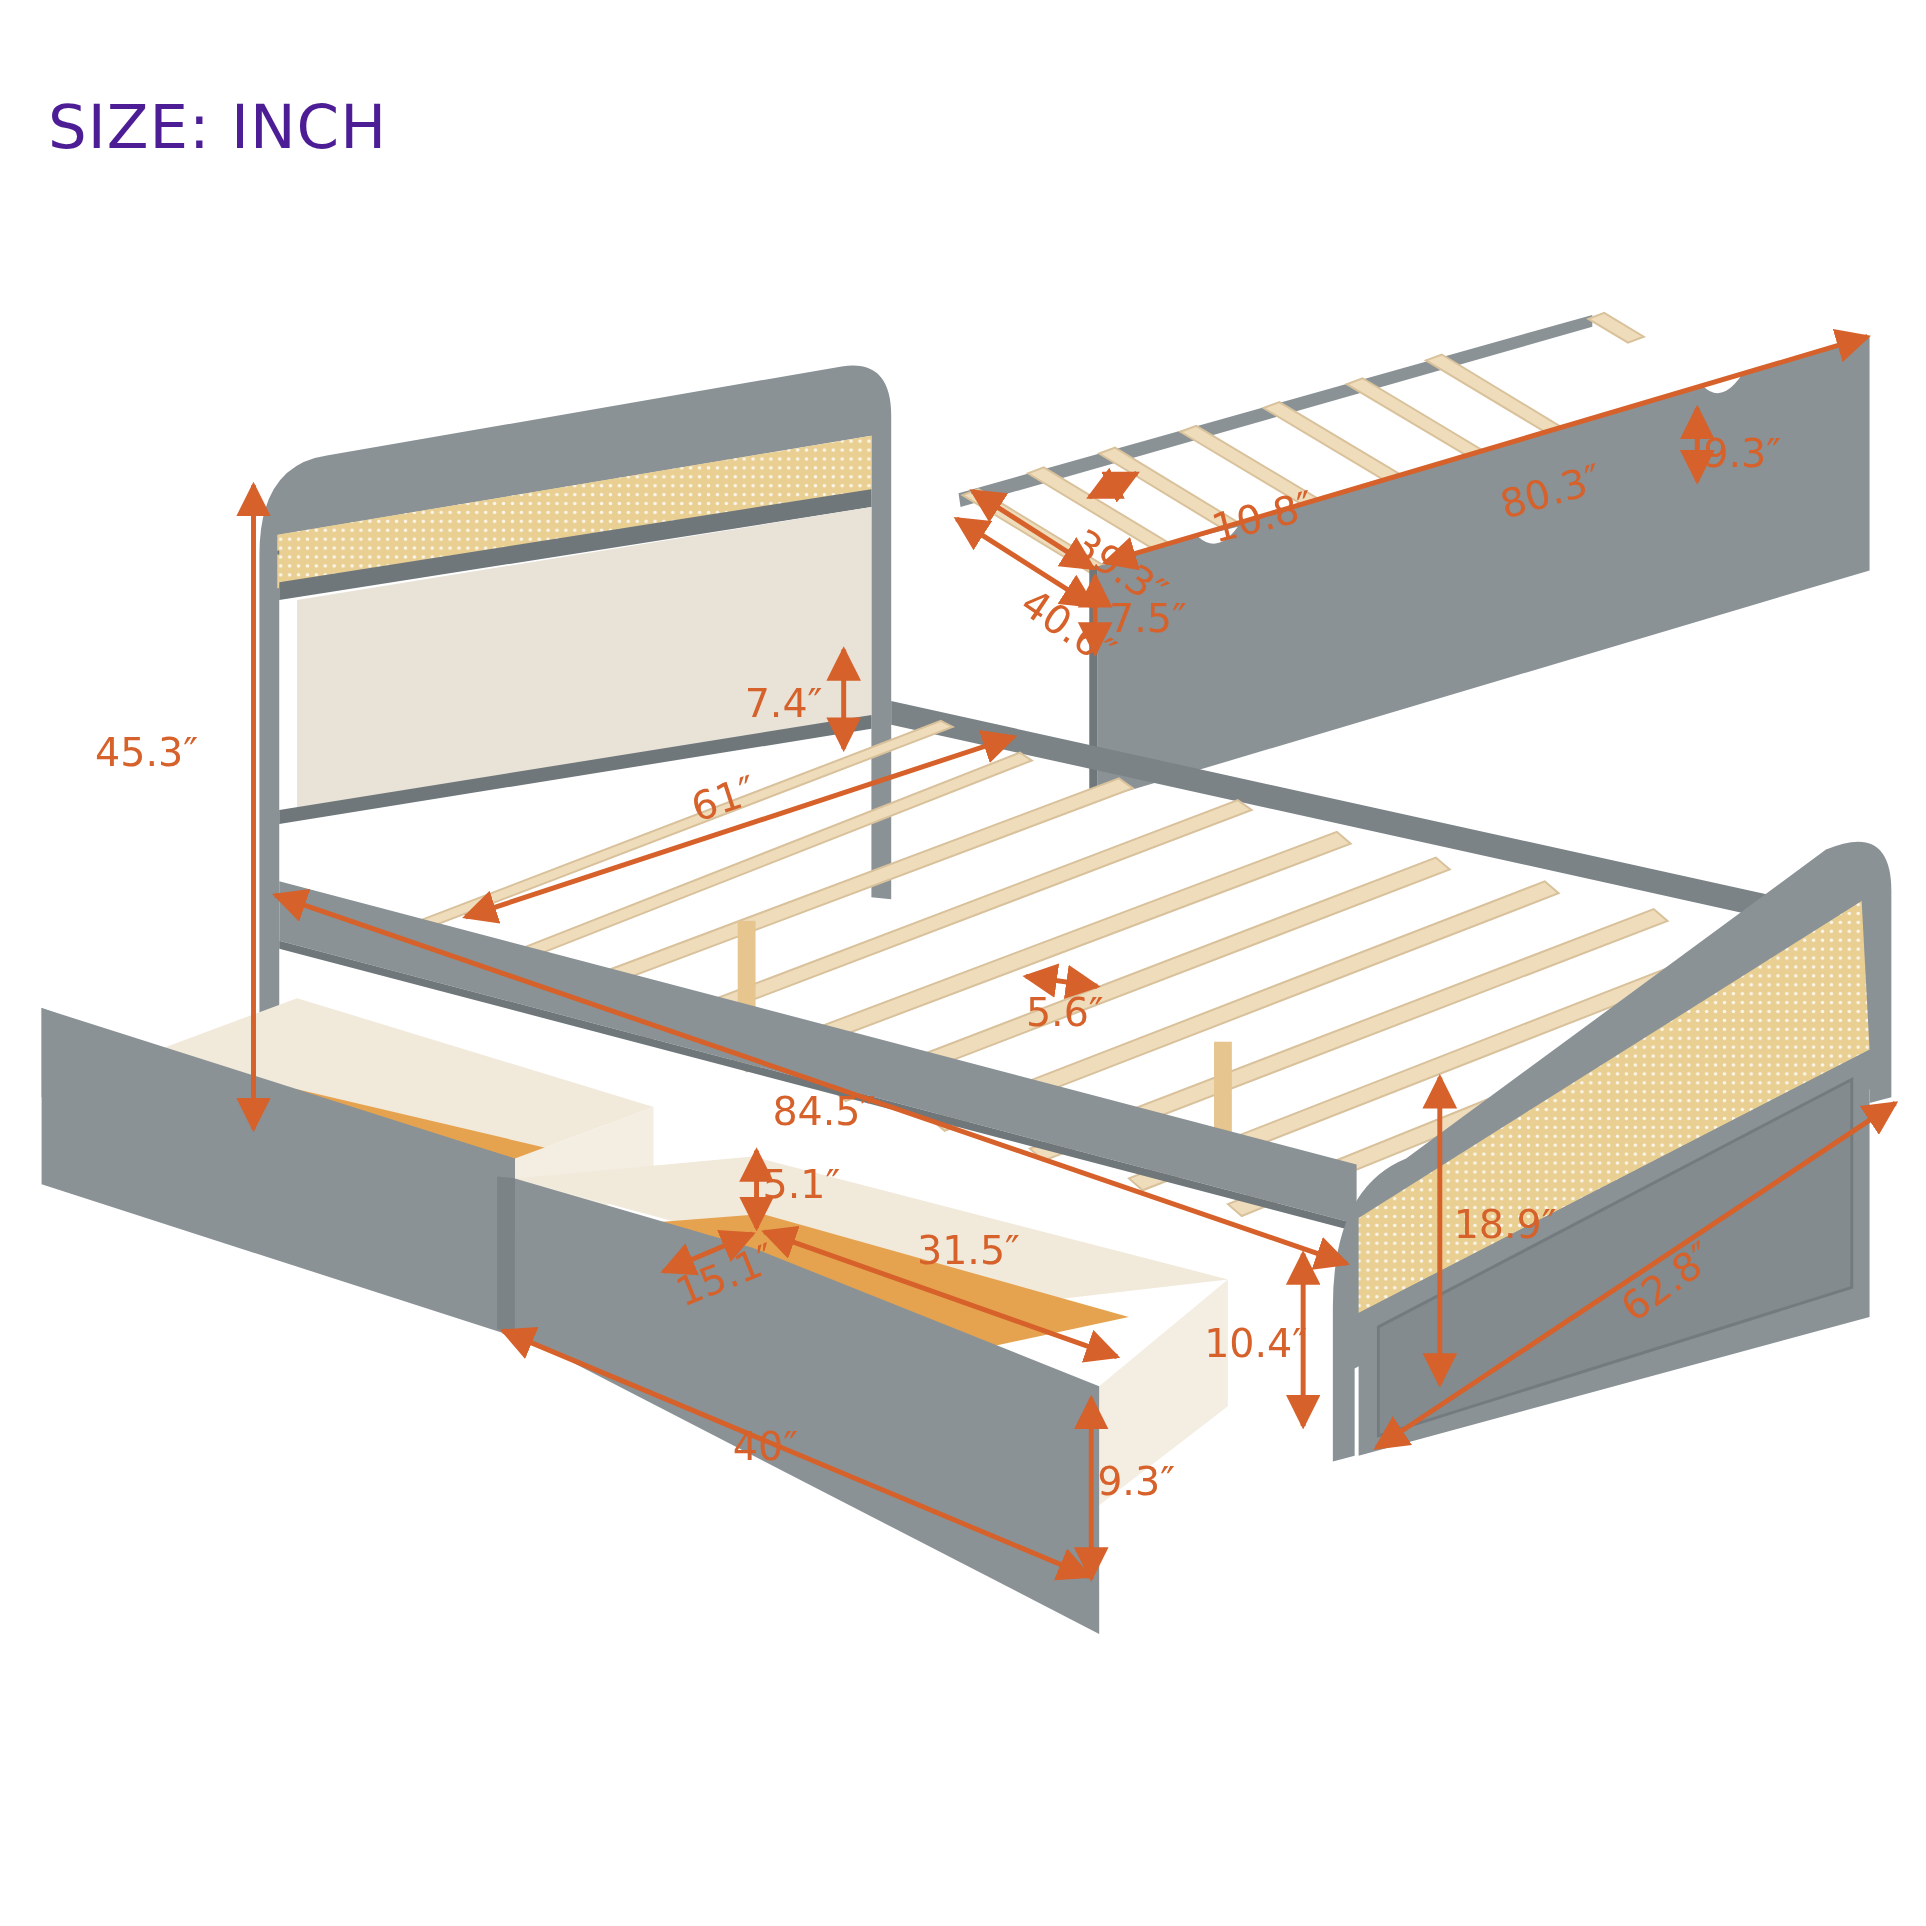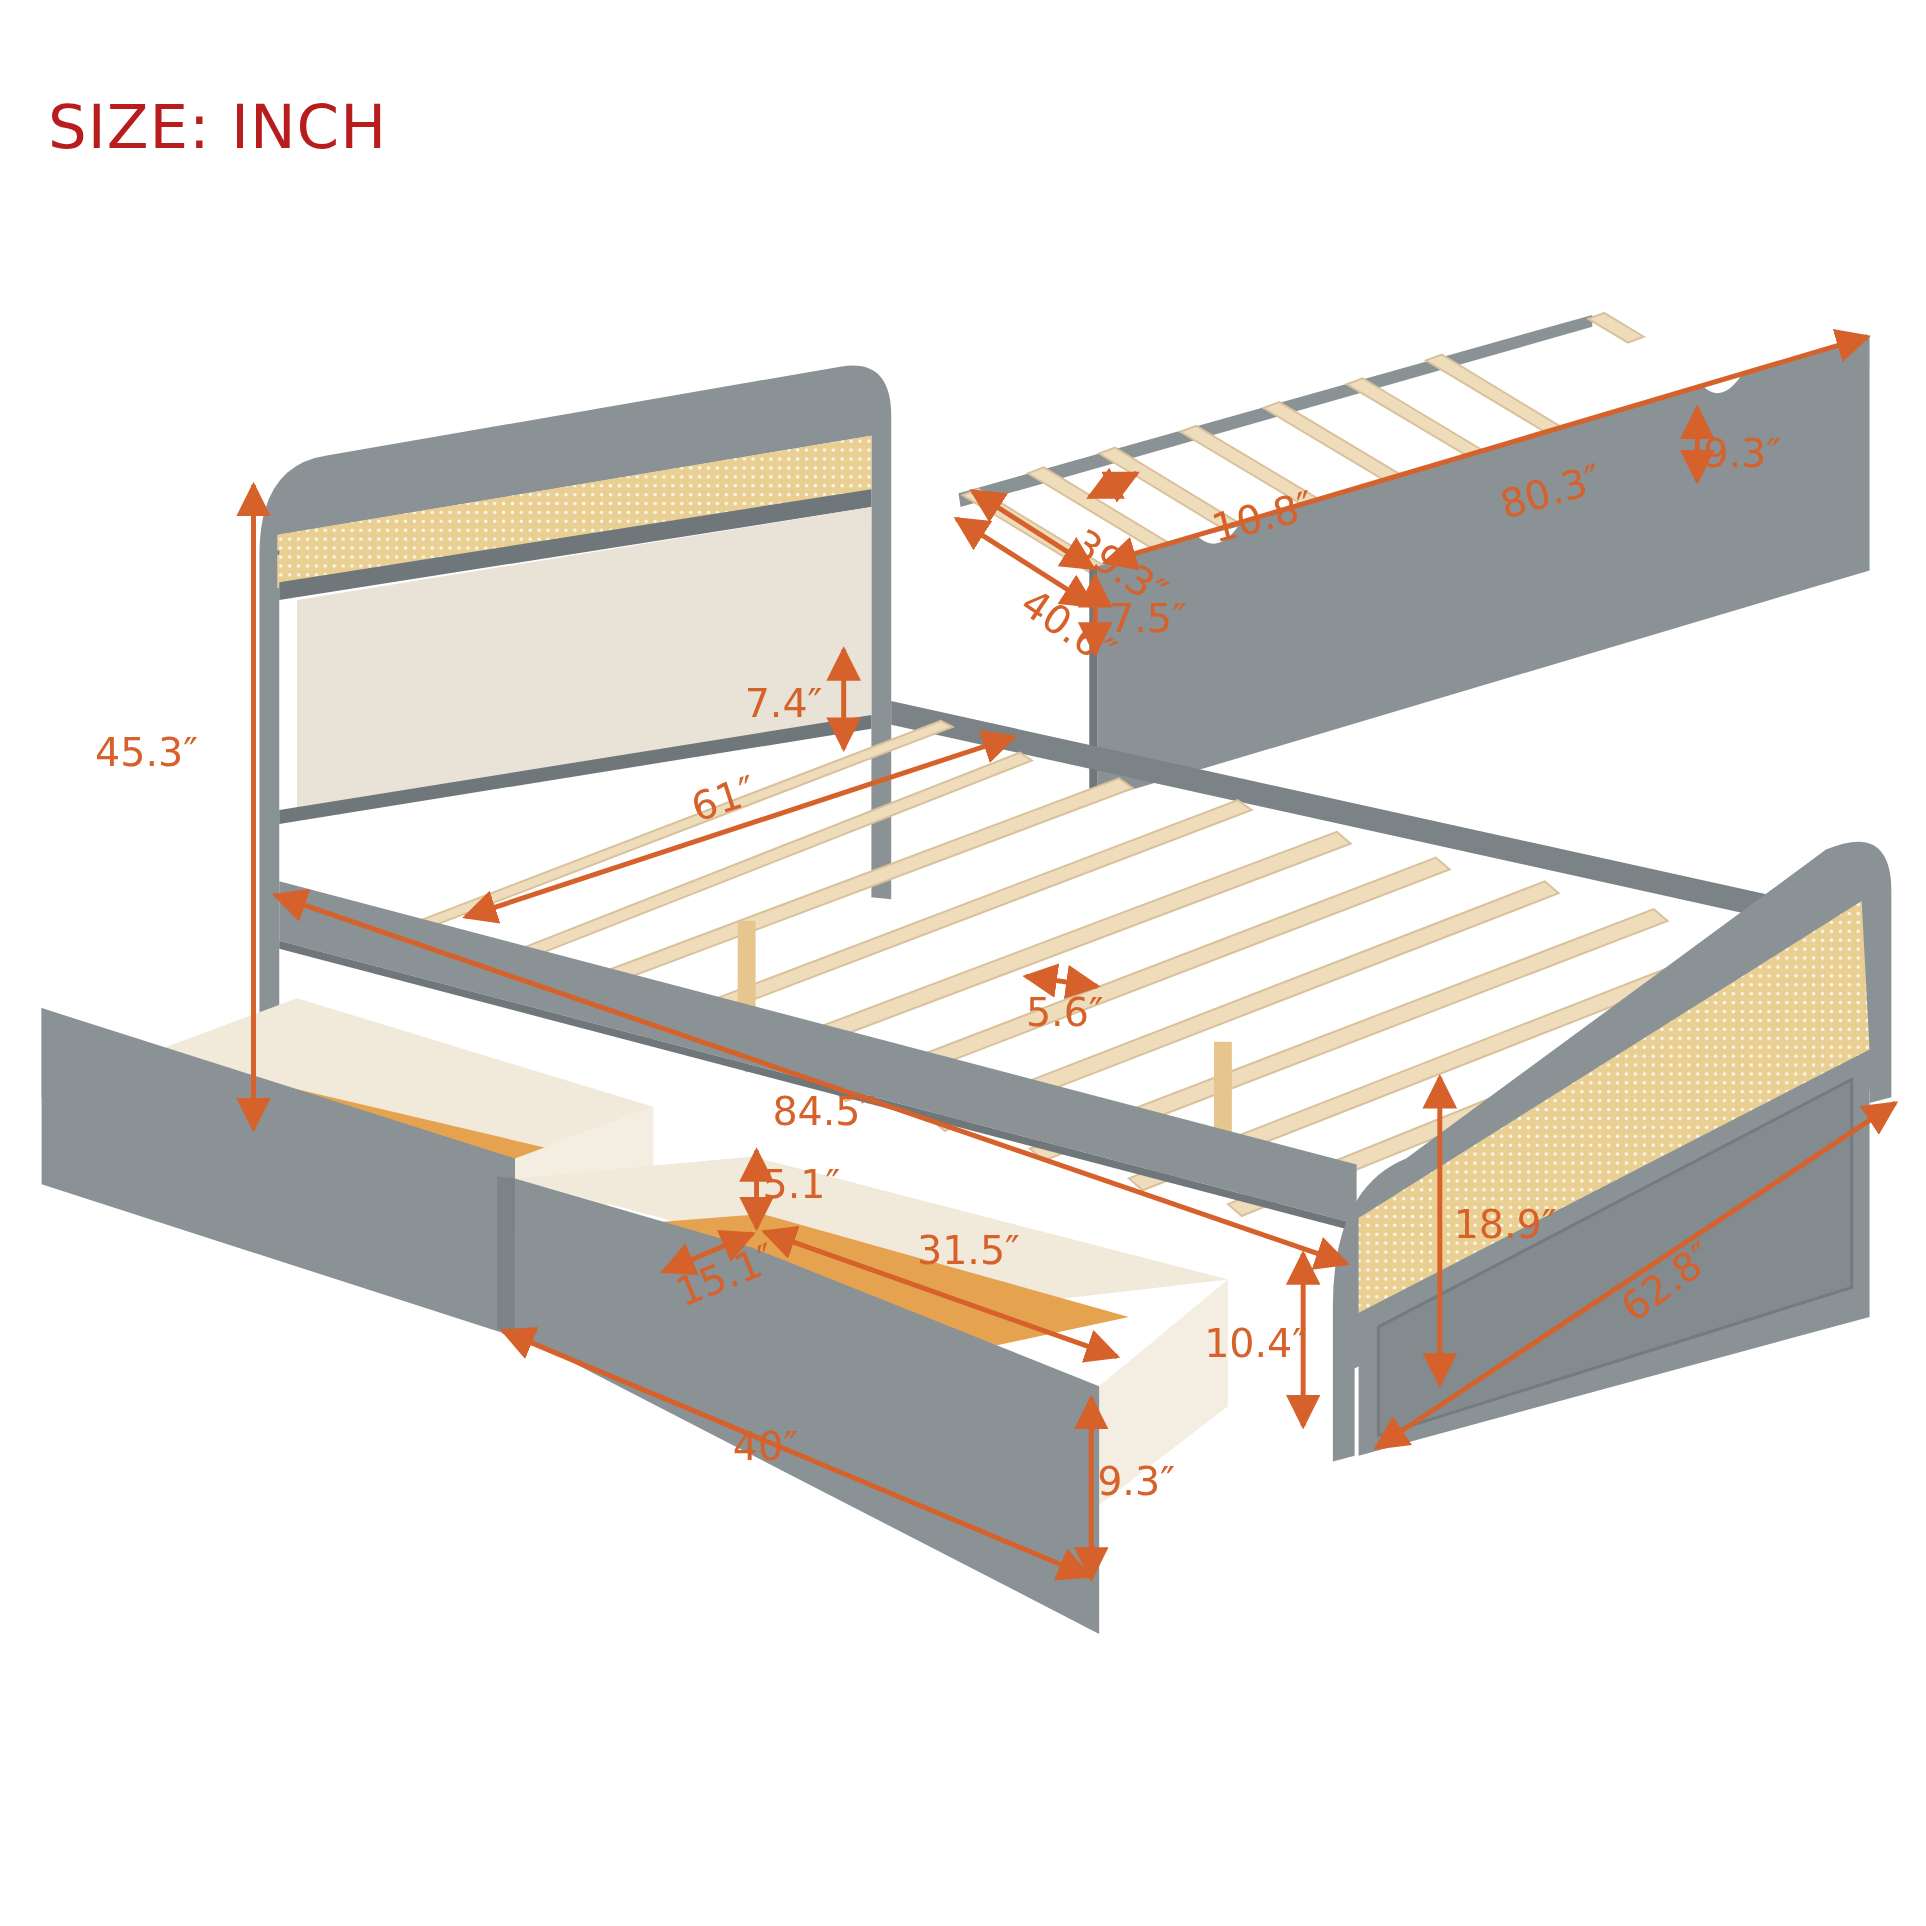--- a/index.html
+++ b/index.html
@@ -1,17 +1,17 @@
 <!DOCTYPE html>
 <html><head>
 <meta charset="utf-8">
 <style>
   html, body { margin: 0; padding: 0; background: #ffffff; }
   body { width: 1927px; height: 1927px; position: relative; overflow: hidden; font-family: "DejaVu Sans", sans-serif; }
-  .title { position: absolute; left: 48px; top: 91px; font-size: 61px; color: #b91c1c; letter-spacing: 1px; font-weight: normal; }
+  .title { position: absolute; left: 48px; top: 91px; font-size: 61px; color: #4c1d95; letter-spacing: 1px; font-weight: normal; }
   svg.stage { position: absolute; left: 0; top: 0; }
   .dim { font-family: "DejaVu Sans", sans-serif; fill: #d6612a; font-size: 40px; }
 </style>
 </head>
 <body>
 
 <div class="title">SIZE: INCH</div>
 
 <svg class="stage" width="1927" height="1927" viewBox="0 0 1946 1946">
   <defs>

